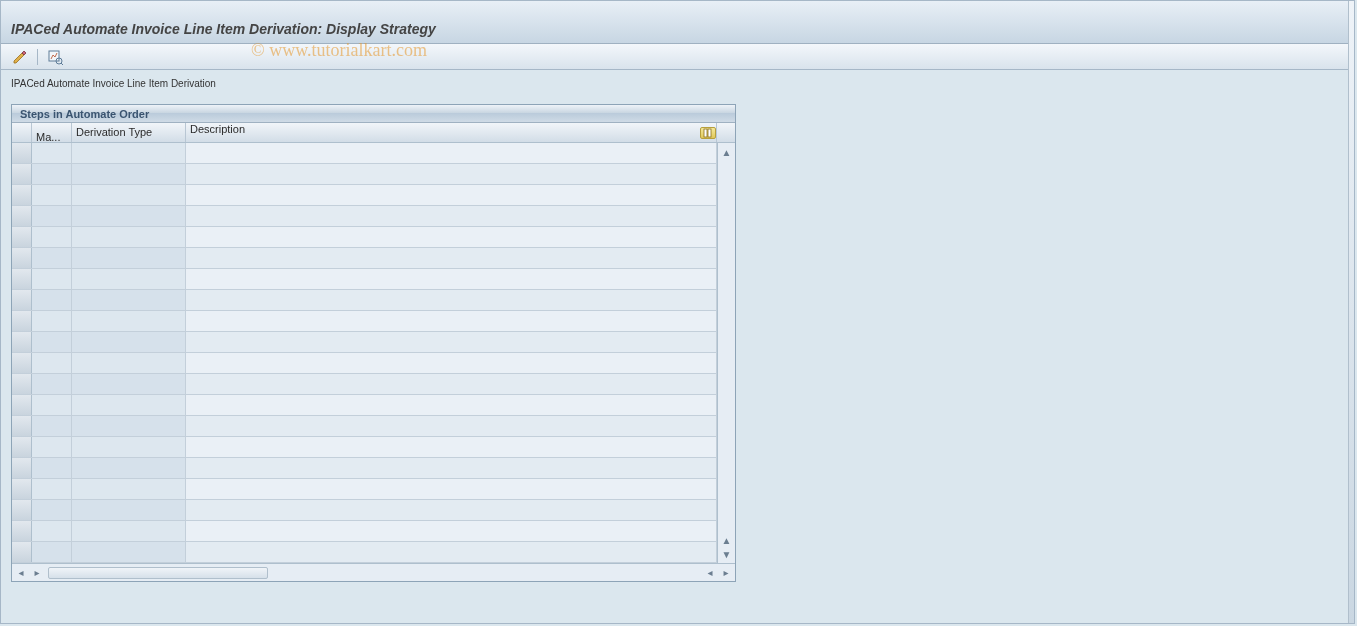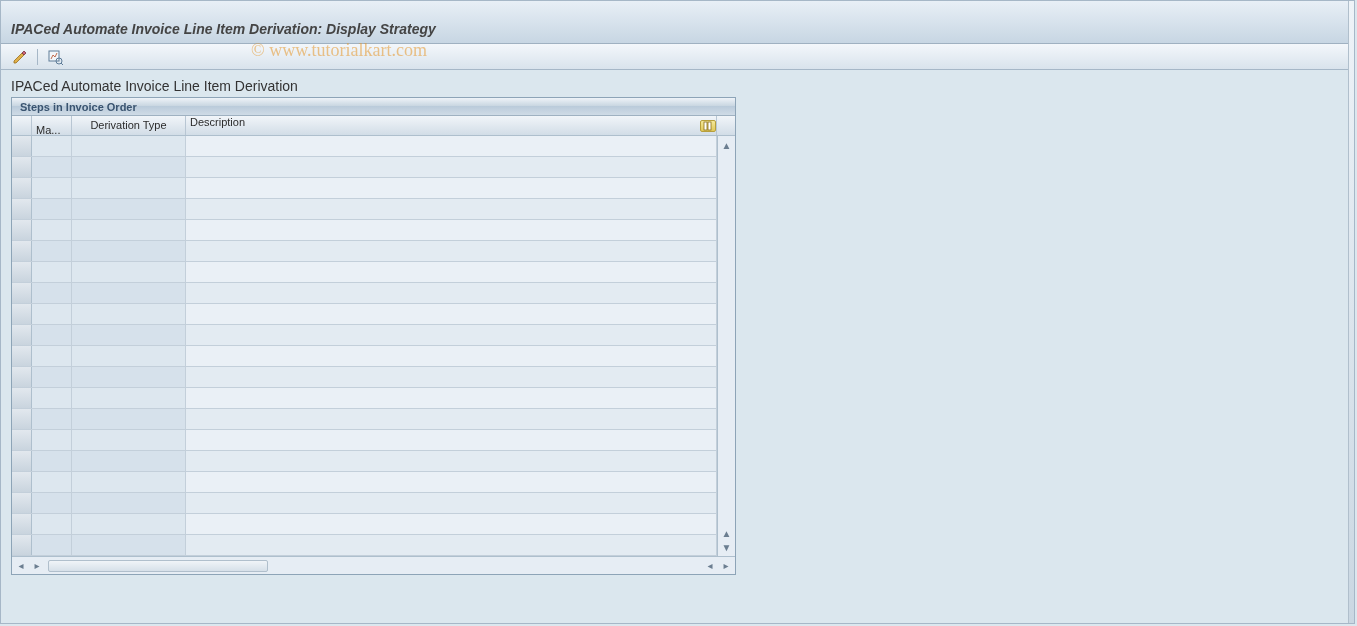--- a/index.html
+++ b/index.html
@@ -46,23 +46,23 @@
     .tb-sep {
       width: 1px; height: 16px;
       background: #a6b7c7;
       margin: 0 2px;
     }
     .content-area {
       padding: 8px 4px 4px 10px;
       background: #dbe7ee;
     }
     .section-label {
-      font-size: 14px;
+      font-size: 10px;
       color: #333;
-      margin-bottom: 3px;
+      margin-bottom: 15px;
     }
     .table-box {
       width: 725px;
       border: 1px solid #8da4b7;
       background: #e6edf4;
       position: relative;
     }
     .group-header {
       background: linear-gradient(#eef3f8, #cad7e2 45%, #b9cada 46%, #cfdbe6);
       border-bottom: 1px solid #9fb1c1;
@@ -77,21 +77,21 @@
     }
     .table-header {
       display: flex;
       background: linear-gradient(#f1f5f9, #d2dde7);
       border-bottom: 1px solid #aebfcd;
       height: 20px;
       position: relative;
     }
     .th-sel { width: 20px; border-right: 1px solid #b8c6d3; }
     .th-ma { width: 40px; border-right: 1px solid #b8c6d3; padding: 8px 4px; overflow: hidden; white-space: nowrap; text-overflow: ellipsis; }
-    .th-deriv { width: 114px; border-right: 1px solid #b8c6d3; padding: 3px 4px; text-align: center; }
+    .th-deriv { width: 114px; border-right: 1px solid #b8c6d3; padding: 3px 4px; }
     .th-desc { flex: 1; border-right: 1px solid #b8c6d3; padding: 0 4px; }
     .th-cfg { width: 18px; background: linear-gradient(#f4e89a,#e0c85a); border: 1px solid #b79f3c; border-radius:2px; margin:1px; display:flex; align-items:center; justify-content:center; cursor:pointer;}
     .th-scroll-spacer { width: 18px; }
     .table-body-wrap {
       display: flex;
     }
     .table-body {
       flex: 1;
     }
     .tr {
@@ -194,21 +194,21 @@
         <line x1="14" y1="14" x2="16" y2="16" stroke="#5e7c98" stroke-width="1"></line>
       </svg>
     </div>
   </div>
 
   <div class="content-area">
     <div class="section-label">IPACed Automate Invoice Line Item Derivation</div>
 
     <div class="table-box">
       <div class="group-header">
-        <span>Steps in Invoice Order</span>
+        <span>Steps in Automate Order</span>
       </div>
 
       <div class="table-header">
         <div class="th-sel"></div>
         <div class="th-ma">Ma...</div>
         <div class="th-deriv">Derivation Type</div>
         <div class="th-desc">Description</div>
         <div class="header-right-icon">
           <div class="th-cfg">
             <svg width="10" height="10" viewBox="0 0 10 10">

